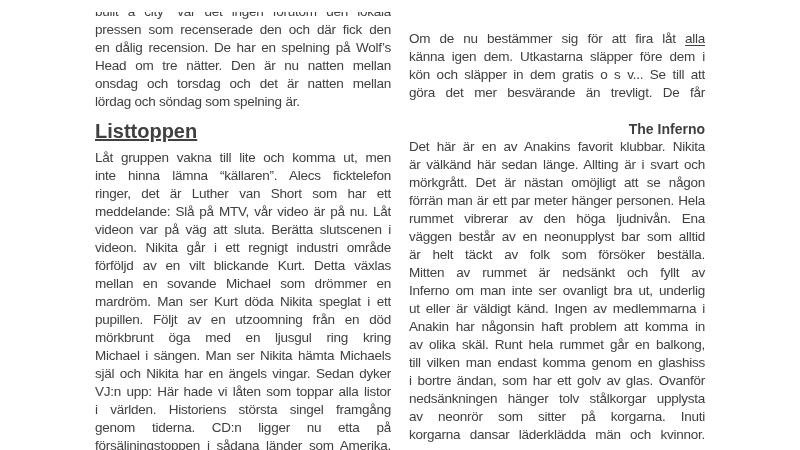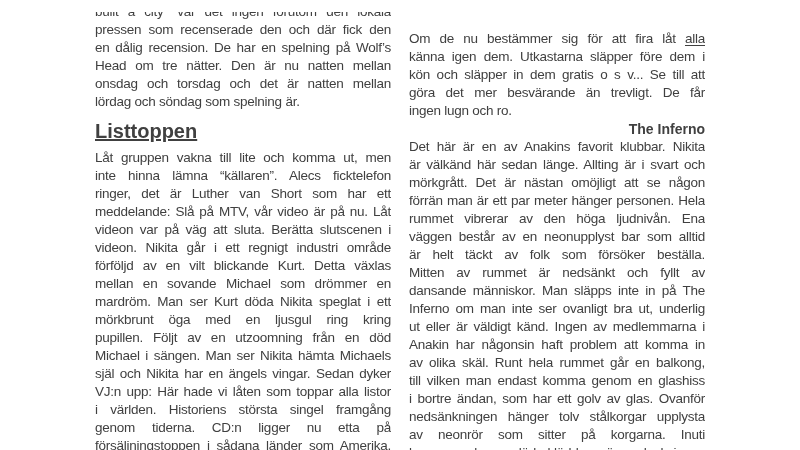--- a/index.html
+++ b/index.html
@@ -59,51 +59,49 @@
   <section class="block" style="left:95px; top:137px; width:296px;">
       <div class="tline">Låt gruppen vakna till lite och komma ut, men</div>
       <div class="tline">inte hinna lämna “källaren”. Alecs ficktelefon</div>
       <div class="tline">ringer, det är Luther van Short som har ett</div>
       <div class="tline">meddelande: Slå på MTV, vår video är på nu. Låt</div>
       <div class="tline">videon var på väg att sluta. Berätta slutscenen i</div>
       <div class="tline">videon. Nikita går i ett regnigt industri område</div>
       <div class="tline">förföljd av en vilt blickande Kurt. Detta växlas</div>
       <div class="tline">mellan en sovande Michael som drömmer en</div>
       <div class="tline">mardröm. Man ser Kurt döda Nikita speglat i ett</div>
+      <div class="tline">pupillen. Följt av en utzoomning från en död</div>
       <div class="tline">mörkbrunt öga med en ljusgul ring kring</div>
-      <div class="tline">pupillen. Följt av en utzoomning från en död</div>
       <div class="tline">Michael i sängen. Man ser Nikita hämta Michaels</div>
       <div class="tline">själ och Nikita har en ängels vingar. Sedan dyker</div>
       <div class="tline">VJ:n upp: Här hade vi låten som toppar alla listor</div>
       <div class="tline">i världen. Historiens största singel framgång</div>
       <div class="tline">genom tiderna. CD:n ligger nu etta på</div>
       <div class="tline">försäljningstoppen i sådana länder som Amerika,</div>
       <div class="tline">Syrien, Japan, Indien och Sydafrika. Här i</div>
     </section>
 
   <section class="block" style="left:409px; top:18px; width:296px;">
       <div class="tline"><span>Om de nu bestämmer sig för att fira låt </span><span class="ul">alla</span></div>
       <div class="tline">känna igen dem. Utkastarna släpper före dem i</div>
       <div class="tline">kön och släpper in dem gratis o s v... Se till att</div>
       <div class="tline">göra det mer besvärande än trevligt. De får</div>
-      <div class="tline lastline">ingen lugn och ro.</div>
     </section>
 
   <h3 class="heading-sm" style="left:409px; top:108px; width:296px;">The Inferno</h3>
 
   <section class="block" style="left:409px; top:126px; width:296px;">
       <div class="tline">Det här är en av Anakins favorit klubbar. Nikita</div>
       <div class="tline">är välkänd här sedan länge. Allting är i svart och</div>
       <div class="tline">mörkgrått. Det är nästan omöjligt att se någon</div>
       <div class="tline">förrän man är ett par meter hänger personen. Hela</div>
       <div class="tline">rummet vibrerar av den höga ljudnivån. Ena</div>
       <div class="tline">väggen består av en neonupplyst bar som alltid</div>
       <div class="tline">är helt täckt av folk som försöker beställa.</div>
       <div class="tline">Mitten av rummet är nedsänkt och fyllt av</div>
-      <div class="tline">dansande människor. Man släpps inte in på The</div>
       <div class="tline">Inferno om man inte ser ovanligt bra ut, underlig</div>
       <div class="tline">ut eller är väldigt känd. Ingen av medlemmarna i</div>
       <div class="tline">Anakin har någonsin haft problem att komma in</div>
       <div class="tline">av olika skäl. Runt hela rummet går en balkong,</div>
       <div class="tline">till vilken man endast komma genom en glashiss</div>
       <div class="tline">i bortre ändan, som har ett golv av glas. Ovanför</div>
       <div class="tline">nedsänkningen hänger tolv stålkorgar upplysta</div>
       <div class="tline">av neonrör som sitter på korgarna. Inuti</div>
       <div class="tline">korgarna dansar läderklädda män och kvinnor.</div>
     </section>

